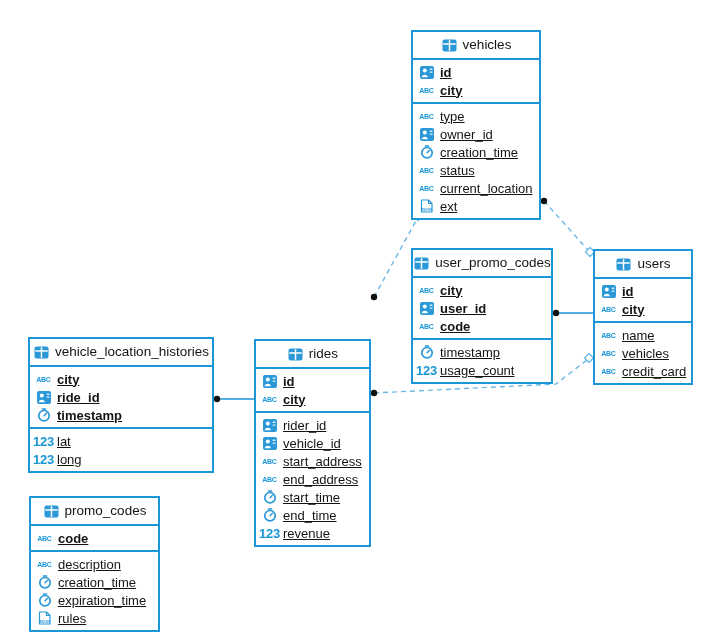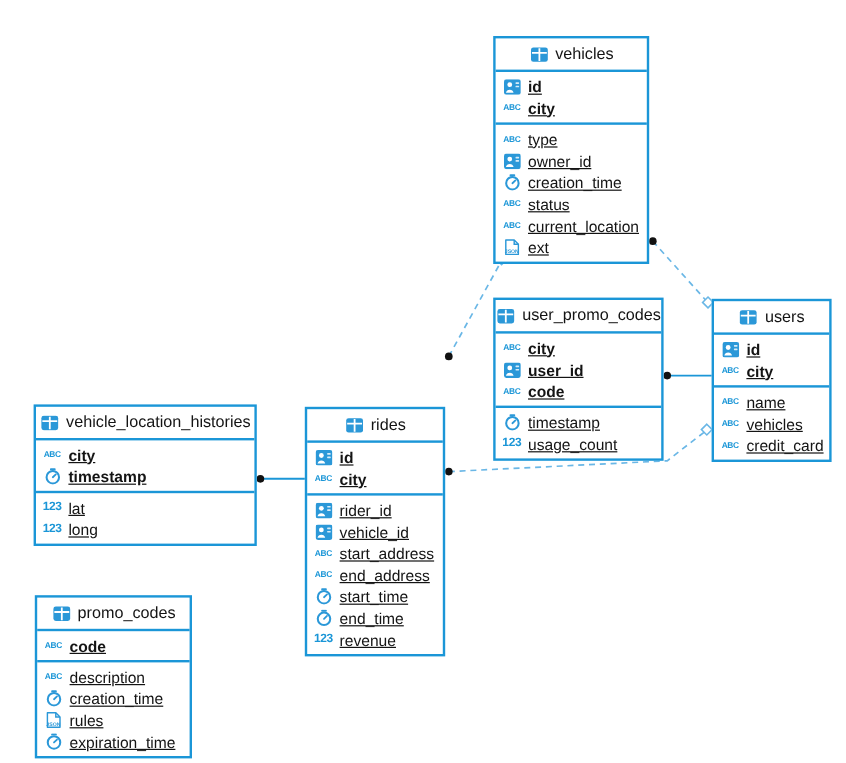--- a/index.html
+++ b/index.html
@@ -9,21 +9,21 @@
   .entity-header { height:28px; box-sizing:border-box; border-bottom:2px solid var(--blue,#1b96d7);
                    display:flex; align-items:center; justify-content:center; gap:5px;
                    font-size:13.5px; color:var(--text,#111); }
   .section { padding:3px 0; }
   .section.cols { border-top:2px solid var(--blue,#1b96d7); }
   .row { height:18px; display:flex; align-items:center; gap:5px; padding:0 5px;
          font-size:13px; color:var(--text,#111); white-space:nowrap; box-sizing:border-box; }
   .row.pk .col-name { font-weight:bold; }
   .icon { width:17px; height:14px; display:inline-flex; align-items:center; justify-content:center; flex:none; }
   .type-txt { font-size:7px; font-weight:700; color:var(--blue,#1b96d7); letter-spacing:-0.3px; line-height:1; }
-  .type-txt.num { font-size:10px; }
+  .type-txt.num { font-size:13px; }
   .col-name { line-height:1;text-decoration:underline; }
   .entity-title { line-height:1; }
 </style>
 </head>
 <body>
 
 <div class="canvas" id="canvas">
   <svg id="rel-layer" width="705" height="636" xmlns="http://www.w3.org/2000/svg">
       <g>
         <polyline points="214,399 256,399" fill="none" stroke="#1b96d7" stroke-width="1.6"></polyline>
@@ -350,20 +350,32 @@
       </div>
       <div class="section pkSection">
         <div class="row pk">
           <span class="icon">
             <span class="type-txt">ABC</span>
           </span>
           <span class="col-name">city</span>
         </div>
         <div class="row pk">
           <span class="icon">
+            <svg width="14" height="13" viewBox="0 0 14 13">
+              <rect x="0" y="0" width="14" height="13" rx="2" fill="#2b98d8"></rect>
+              <circle cx="4.8" cy="4.6" r="2" fill="#fff"></circle>
+              <path d="M1.6 11.2 a3.3 3.3 0 0 1 6.4 0 z" fill="#fff"></path>
+              <rect x="9.6" y="2.6" width="3" height="1.4" rx="0.4" fill="#d6ecf9"></rect>
+              <rect x="9.6" y="5.4" width="3" height="1.4" rx="0.4" fill="#d6ecf9"></rect>
+            </svg>
+          </span>
+          <span class="col-name">ride_id</span>
+        </div>
+        <div class="row pk">
+          <span class="icon">
             <svg width="14" height="14" viewBox="0 0 14 14">
               <circle cx="7" cy="7.7" r="5.2" fill="#fff" stroke="#2b98d8" stroke-width="1.7"></circle>
               <line x1="7" y1="7.7" x2="9.5" y2="5.3" stroke="#2b98d8" stroke-width="1.5" stroke-linecap="round"></line>
               <line x1="5.4" y1="1" x2="8.6" y2="1" stroke="#2b98d8" stroke-width="1.6" stroke-linecap="round"></line>
             </svg>
           </span>
           <span class="col-name">timestamp</span>
         </div>
       </div>
       <div class="section cols">
@@ -409,36 +421,36 @@
         </div>
         <div class="row">
           <span class="icon">
             <svg width="14" height="14" viewBox="0 0 14 14">
               <circle cx="7" cy="7.7" r="5.2" fill="#fff" stroke="#2b98d8" stroke-width="1.7"></circle>
               <line x1="7" y1="7.7" x2="9.5" y2="5.3" stroke="#2b98d8" stroke-width="1.5" stroke-linecap="round"></line>
               <line x1="5.4" y1="1" x2="8.6" y2="1" stroke="#2b98d8" stroke-width="1.6" stroke-linecap="round"></line>
             </svg>
           </span>
           <span class="col-name">creation_time</span>
+        </div>
+        <div class="row">
+          <span class="icon">
+            <svg width="14" height="14" viewBox="0 0 14 14">
+              <circle cx="7" cy="7.7" r="5.2" fill="#fff" stroke="#2b98d8" stroke-width="1.7"></circle>
+              <line x1="7" y1="7.7" x2="9.5" y2="5.3" stroke="#2b98d8" stroke-width="1.5" stroke-linecap="round"></line>
+              <line x1="5.4" y1="1" x2="8.6" y2="1" stroke="#2b98d8" stroke-width="1.6" stroke-linecap="round"></line>
+            </svg>
+          </span>
+          <span class="col-name">expiration_time</span>
         </div>
         <div class="row">
           <span class="icon">
             <svg width="13" height="14" viewBox="0 0 13 14">
               <path d="M1.5 1 h7 l3.5 3.5 V13 H1.5 z" fill="#fff" stroke="#2b98d8" stroke-width="1.2" stroke-linejoin="round"></path>
               <path d="M8.5 1 v3.5 H12" fill="none" stroke="#2b98d8" stroke-width="1.2"></path>
               <text x="6.5" y="11.8" text-anchor="middle" font-size="4.3" font-weight="bold" fill="#2b98d8" font-family="Liberation Sans, sans-serif">JSON</text>
             </svg>
           </span>
           <span class="col-name">rules</span>
         </div>
-        <div class="row">
-          <span class="icon">
-            <svg width="14" height="14" viewBox="0 0 14 14">
-              <circle cx="7" cy="7.7" r="5.2" fill="#fff" stroke="#2b98d8" stroke-width="1.7"></circle>
-              <line x1="7" y1="7.7" x2="9.5" y2="5.3" stroke="#2b98d8" stroke-width="1.5" stroke-linecap="round"></line>
-              <line x1="5.4" y1="1" x2="8.6" y2="1" stroke="#2b98d8" stroke-width="1.6" stroke-linecap="round"></line>
-            </svg>
-          </span>
-          <span class="col-name">expiration_time</span>
-        </div>
       </div>
     </div>
   </div>
 
 </body></html>

